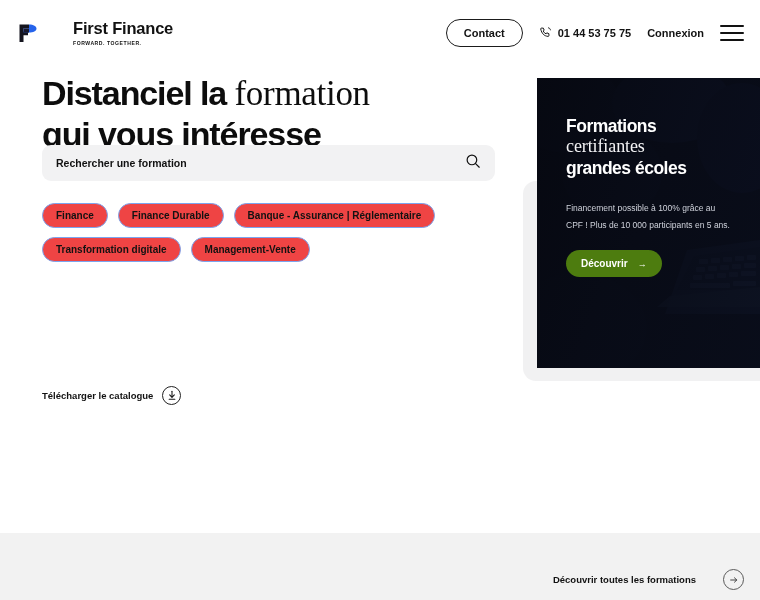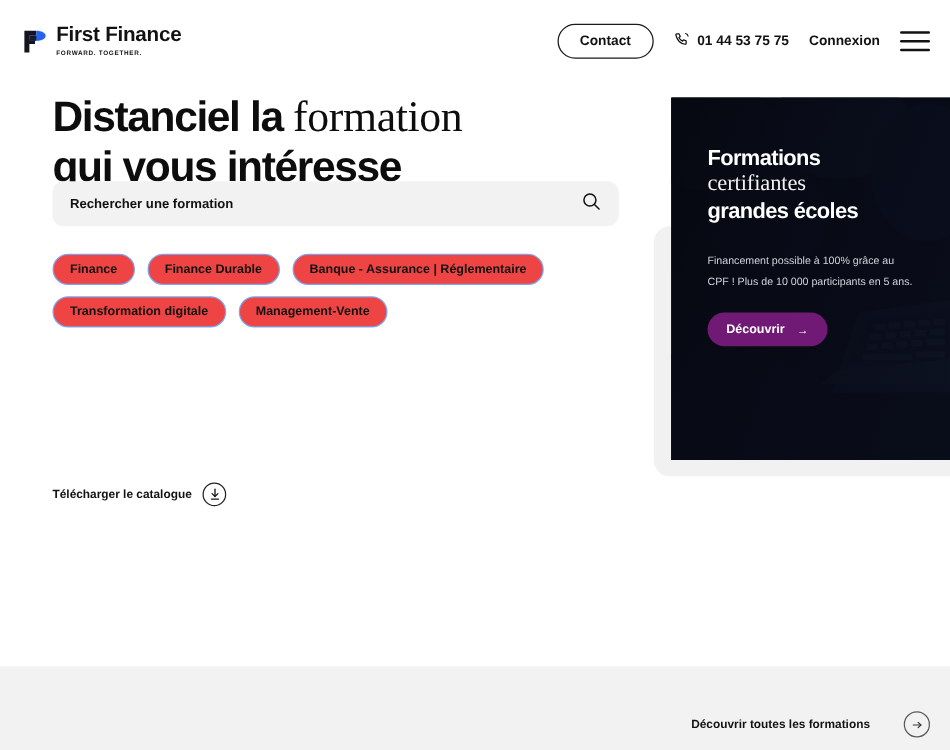--- a/index.html
+++ b/index.html
@@ -11,21 +11,21 @@
   }
   .page { position: relative; width: 760px; height: 600px; background:#fff; }
 
   
   .header {
     position: absolute; top: 0; left: 0; width: 760px; height: 66px;
     display: flex; align-items: center; background: #fff; z-index: 20;
   }
   .logo-wrap { display:flex; align-items:center; margin-left: 18px; gap: 7px; }
   .logo-mark { width: 20px; height: 22px; position: relative; flex:none; }
-  .logo-text { display:flex; flex-direction:column; justify-content:center; }
+  .logo-text { display:flex; flex-direction:column; justify-content:center;margin-left:28px; }
   .logo-name { font-size: 16.5px; font-weight: 700; color:#121212; letter-spacing:-0.2px; line-height:1.05; }
   .logo-tag { font-size: 5.1px; font-weight: 700; color:#121212; letter-spacing:0.55px; margin-top:2.5px; }
 
   .nav-right { margin-left:auto; display:flex; align-items:center; gap: 16px; margin-right: 16px; }
   .contact-btn {
     border: 1.2px solid #1b1b1b; border-radius: 999px;
     padding: 7px 17px; font-size: 11px; font-weight: 700; color:#121212;
     background:#fff; cursor:pointer; white-space:nowrap;
   }
   .phone-item { display:flex; align-items:center; gap:6px; font-size:11px; font-weight:700; color:#121212; cursor:pointer; white-space:nowrap;}
@@ -82,21 +82,21 @@
   .promo-photo { position:absolute; inset:0; }
   .promo-shade { position:absolute; inset:0;
      background: linear-gradient(110deg, rgba(6,8,16,0.95) 0%, rgba(8,11,22,0.88) 45%, rgba(10,14,28,0.72) 100%); }
   .promo-content { position:absolute; left: 29px; top: 38px; right: 14px; }
   .p-line { display:block; white-space:nowrap; line-height:1.17; }
   .p-bold { font-size: 17.5px; font-weight:700; color:#fff; letter-spacing:-0.5px; }
   .p-serif { font-family:"Liberation Serif", serif; font-size:18px; font-weight:400; color:#f2f2f4; letter-spacing:-0.1px; }
   .p-body { margin-top: 22px; font-size: 8.5px; color:#cfd2db; line-height:1.95; width: 168px; }
   .p-btn {
     margin-top: 17px; display:inline-flex; align-items:center; gap:10px;
-    background:#701a75; color:#fff; border:none; border-radius:999px;
+    background:#4d7c0f; color:#fff; border:none; border-radius:999px;
     padding: 8px 15px; font-size:10px; font-weight:700; cursor:pointer;
   }
   .p-btn .arr { font-size:9px; }
 
   
   .bottom {
     position:absolute; left:0; top: 533px; width:760px; height:67px;
     background:#f2f2f2;
   }
   .bottom-inner { position:relative; height:100%; }

